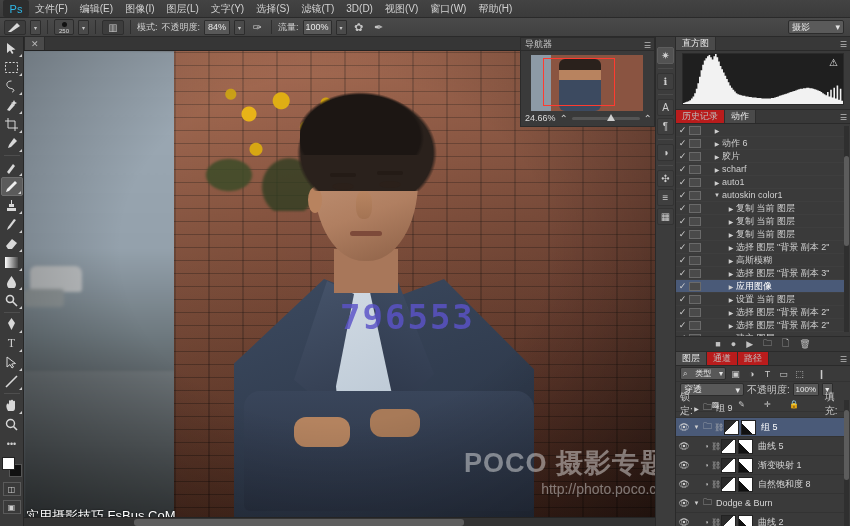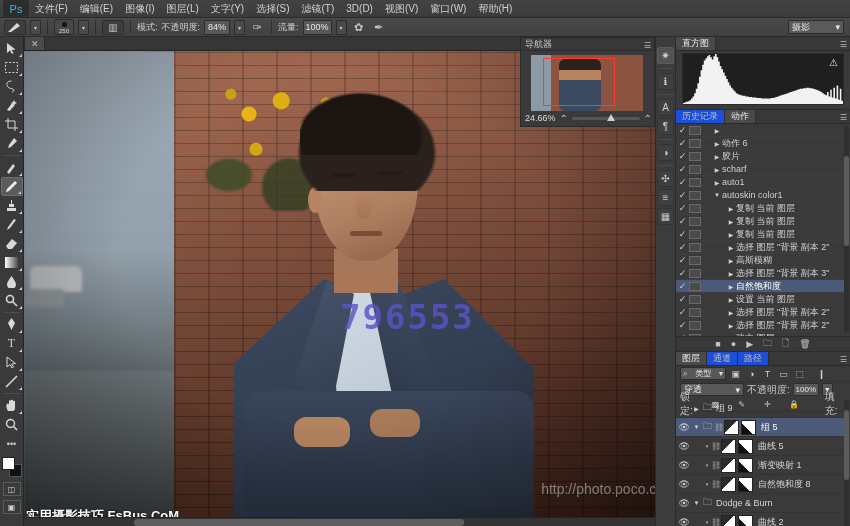--- a/index.html
+++ b/index.html
@@ -212,21 +212,21 @@
   .vignette{position:absolute;left:0;top:0;width:648px;height:470px;
     background:radial-gradient(ellipse at 48% 42%, rgba(0,0,0,0) 45%, rgba(0,0,0,.42) 100%);}
   .number-overlay{
     position:absolute;left:316px;top:246px;
     font-size:34px;font-weight:bold;letter-spacing:2px;
     color:#5b53c8;opacity:.82;font-family:"DejaVu Sans Mono",monospace;
   }
   .poco-wm{position:absolute;right:4px;bottom:24px;text-align:right;opacity:.45;}
   .poco-wm .l1{font-size:27px;font-weight:bold;color:#f0f0f0;letter-spacing:1px;}
   .poco-wm .l2{font-size:14px;color:#ededed;}
-  .fsbus-wm{position:absolute;left:2px;bottom:1px;font-size:13px;font-weight:bold;
+  .fsbus-wm{position:absolute;left:2px;bottom:1px;font-size:13px;font-weight:normal;
     color:#ffffff;text-shadow:0 0 2px #000;}
   .canvas-hscroll{position:absolute;left:24px;bottom:0;width:648px;height:9px;
     background:#333;border-top:1px solid #242424;}
   .canvas-hscroll .thumb{position:absolute;left:110px;top:1px;width:330px;height:7px;
     background:#5e5e5e;border-radius:3px;}
 
   
   .icon-dock{
     position:absolute;left:655px;top:37px;width:21px;height:489px;
     background:#3c3c3c;border-left:1px solid #2a2a2a;border-right:1px solid #2a2a2a;
@@ -237,21 +237,21 @@
   .dock-icon.active{background:#525252;border-color:#5d5d5d;}
   .dock-div{width:15px;height:1px;background:#4b4b4b;margin:2px 0;}
 
   .right-panels{position:absolute;left:676px;top:37px;width:174px;height:489px;background:#3a3a3a;}
   .panel-head{
     height:14px;background:#383838;border-bottom:1px solid #2a2a2a;
     display:flex;align-items:stretch;position:relative;
   }
   .ptab{
     padding:0 6px;display:flex;align-items:center;font-size:9px;color:#bdbdbd;
-    background:#1d4ed8;border-right:1px solid #2d2d2d;white-space:nowrap;
+    background:#b91c1c;border-right:1px solid #2d2d2d;white-space:nowrap;
   }
   .ptab.active{background:#4a4a4a;color:#eaeaea;text-align:center;}
   .pmenu{position:absolute;right:3px;top:3px;font-size:8px;color:#bdbdbd;}
 
   
   .nav-panel{position:absolute;left:520px;top:37px;width:135px;height:90px;
     background:#3a3a3a;border:1px solid #2b2b2b;}
   .nav-head{height:13px;background:#383838;display:flex;align-items:center;
     padding-left:4px;font-size:9px;color:#c6c6c6;border-bottom:1px solid #2b2b2b;position:relative;}
   .nav-thumb{position:absolute;left:10px;top:17px;width:112px;height:56px;
@@ -558,20 +558,21 @@
         <div class="p-mouth"></div>
         <div class="p-arms"></div>
         <div class="p-handL"></div>
         <div class="p-handR"></div>
       </div>
 
       <div class="vignette"></div>
       <div class="number-overlay">796553</div>
 
       <div class="poco-wm">
+        <div class="l1">POCO 摄影专题</div>
         <div class="l2">http://photo.poco.cn/</div>
       </div>
     </div>
     <div class="fsbus-wm">实用摄影技巧 FsBus.CoM</div>
   </div>
   <div class="canvas-hscroll">
     <div class="thumb"></div>
   </div>
 
   <div class="nav-panel">
@@ -712,21 +713,21 @@
             <span class="act-box"></span>
             <span style="width:22px"></span>
             <span class="act-tri">▶</span>
             <span class="act-label">选择 图层 "背景 副本 3"</span>
           </div>
           <div class="act-row sel">
             <span class="act-check">✓</span>
             <span class="act-box"></span>
             <span style="width:22px"></span>
             <span class="act-tri">▶</span>
-            <span class="act-label">自然饱和度</span>
+            <span class="act-label">应用图像</span>
           </div>
           <div class="act-row">
             <span class="act-check">✓</span>
             <span class="act-box"></span>
             <span style="width:22px"></span>
             <span class="act-tri">▶</span>
             <span class="act-label">设置 当前 图层</span>
           </div>
           <div class="act-row">
             <span class="act-check">✓</span>

